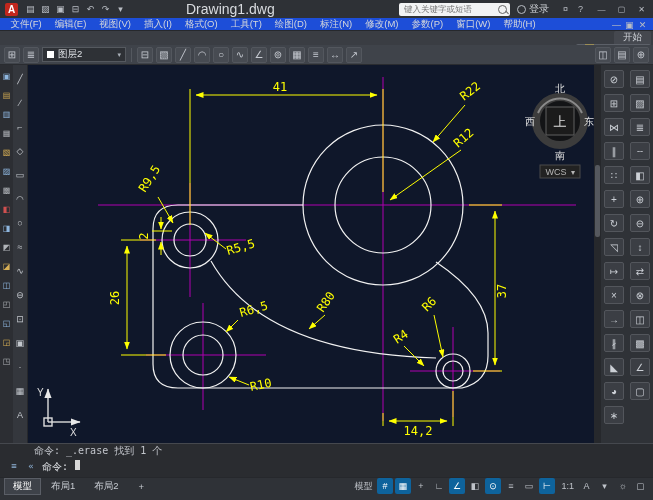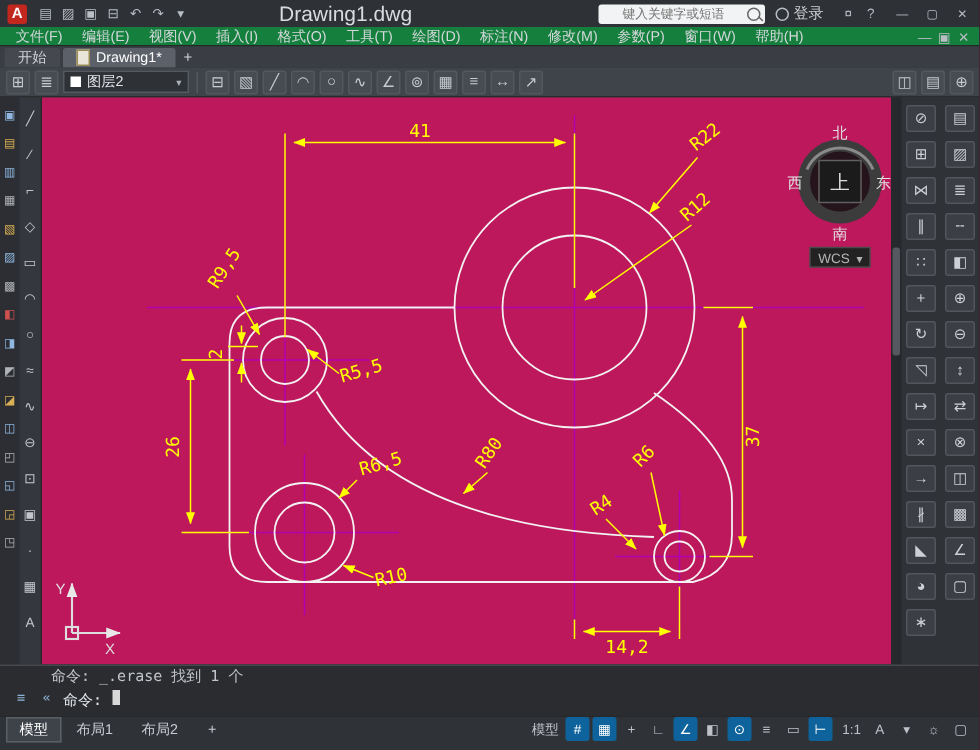--- a/index.html
+++ b/index.html
@@ -10,34 +10,34 @@
             display:flex;align-items:center;gap:3px;padding:0 5px;box-sizing:border-box;}
   .logo{width:13px;height:13px;background:#c2271d;color:#fff;font-weight:bold;font-size:10px;
         display:flex;align-items:center;justify-content:center;border-radius:2px;}
   .qat{display:flex;gap:2px;margin-left:3px;}
   .ticon{width:13px;height:13px;display:inline-flex;align-items:center;justify-content:center;
          color:#b9bdc4;font-size:9px;}
   .doc-title{margin-left:56px;color:#d8dbdf;font-size:14px;white-space:nowrap;}
   .search{margin-left:auto;display:flex;align-items:center;background:#f2f3f4;border-radius:2px;
           height:13px;padding:0 3px;gap:2px;}
   .search input{border:0;outline:0;width:90px;font-size:8.5px;background:transparent;color:#444;
-                font-family:"Liberation Sans",sans-serif;text-align:center;}
+                font-family:"Liberation Sans",sans-serif;}
   .mag{width:7px;height:7px;border:1.4px solid #666;border-radius:50%;position:relative;display:inline-block;}
   .mag::after{content:"";position:absolute;left:6px;top:6px;width:4px;height:1.4px;background:#666;transform:rotate(45deg);}
   .signin{display:flex;align-items:center;gap:3px;margin:0 4px;color:#cdd0d5;}
   .person{width:7px;height:7px;border-radius:50%;border:1.3px solid #b9bdc4;display:inline-block;}
   .winbtns{display:flex;gap:7px;margin-left:5px;}
   .winbtns .ticon{font-size:8px;}
   
-  .menubar{position:absolute;left:0;top:18px;width:653px;height:13px;background:#15803d;
+  .menubar{position:absolute;left:0;top:18px;width:653px;height:13px;background:#1d4ed8;
            display:flex;align-items:center;padding:0 4px;box-sizing:border-box;border-bottom:1px solid #26282c;}
   .menu-item{color:#d4d7db;font-size:9.5px;padding:0 6.5px;height:100%;display:flex;align-items:center;white-space:nowrap;}
   
   .tabrow{position:absolute;left:0;top:31px;width:653px;height:14px;background:#3a3d43;
-          display:flex;align-items:flex-end;padding-left:3px;box-sizing:border-box;}
+          display:flex;align-items:flex-end;padding-left:3px;box-sizing:border-box;flex-direction:column;}
   .tab{height:13px;padding:0 9px;font-size:9.5px;color:#cfd2d8;background:#45484f;
        display:flex;align-items:center;gap:4px;margin-right:2px;border-radius:2px 2px 0 0;white-space:nowrap;}
   .tab.active{background:#5c6068;color:#fff;}
   .page-ico{width:7px;height:9px;background:#e9e5d8;border:1px solid #9a8c55;display:inline-block;}
   .plus-tab{width:13px;height:13px;display:flex;align-items:center;justify-content:center;color:#cfd2d8;}
   
   .ribbon{position:absolute;left:0;top:45px;width:653px;height:20px;background:#3f434a;
           display:flex;align-items:center;gap:3px;padding:0 4px;box-sizing:border-box;border-bottom:1px solid #2a2c30;}
   .ricon{width:16px;height:16px;display:flex;align-items:center;justify-content:center;color:#c6cad1;
          font-size:10px;background:#474b52;border:1px solid #53575e;border-radius:2px;box-sizing:border-box;}
@@ -48,21 +48,21 @@
   .combo-caret{margin-left:auto;font-size:7px;color:#aab0b8;}
   .ribbon-right{margin-left:auto;display:flex;gap:3px;}
   
   .main{position:absolute;left:0;top:65px;width:653px;height:378px;}
   .left-strip{position:absolute;left:0;top:0;width:13px;height:378px;background:#2c2e33;
               display:flex;flex-direction:column;align-items:center;gap:8px;padding-top:6px;box-sizing:border-box;}
   .sicon{width:11px;height:11px;font-size:8px;display:flex;align-items:center;justify-content:center;}
   .left-tools{position:absolute;left:13px;top:0;width:15px;height:378px;background:#34373d;
               display:flex;flex-direction:column;align-items:center;gap:11px;padding-top:7px;box-sizing:border-box;border-right:1px solid #26282c;}
   .dticon{width:13px;height:13px;color:#c3c7cd;font-size:9px;display:flex;align-items:center;justify-content:center;}
-  .canvas{position:absolute;left:28px;top:0;width:566px;height:378px;background:#be185d;}
+  .canvas{position:absolute;left:28px;top:0;width:566px;height:378px;background:#0f172a;}
   .canvas svg{position:absolute;left:0;top:0;}
   .right-panel{position:absolute;left:594px;top:0;width:59px;height:378px;background:#2f3237;display:flex;}
   .vscroll{width:7px;height:100%;background:#26282c;position:relative;}
   .vthumb{position:absolute;left:1px;top:100px;width:5px;height:72px;background:#55585e;border-radius:2px;}
   .rcol{width:26px;display:flex;flex-direction:column;align-items:center;gap:6px;padding-top:5px;box-sizing:border-box;}
   .rtool{width:20px;height:18px;border:1px solid #53565c;background:#3b3e44;color:#ccd0d6;font-size:10px;
          display:flex;align-items:center;justify-content:center;border-radius:2px;box-sizing:border-box;}
   
   .command{position:absolute;left:0;top:443px;width:653px;height:34px;background:#2a2c30;
            border-top:1px solid #45484e;box-sizing:border-box;font-family:"DejaVu Sans Mono",monospace;}

